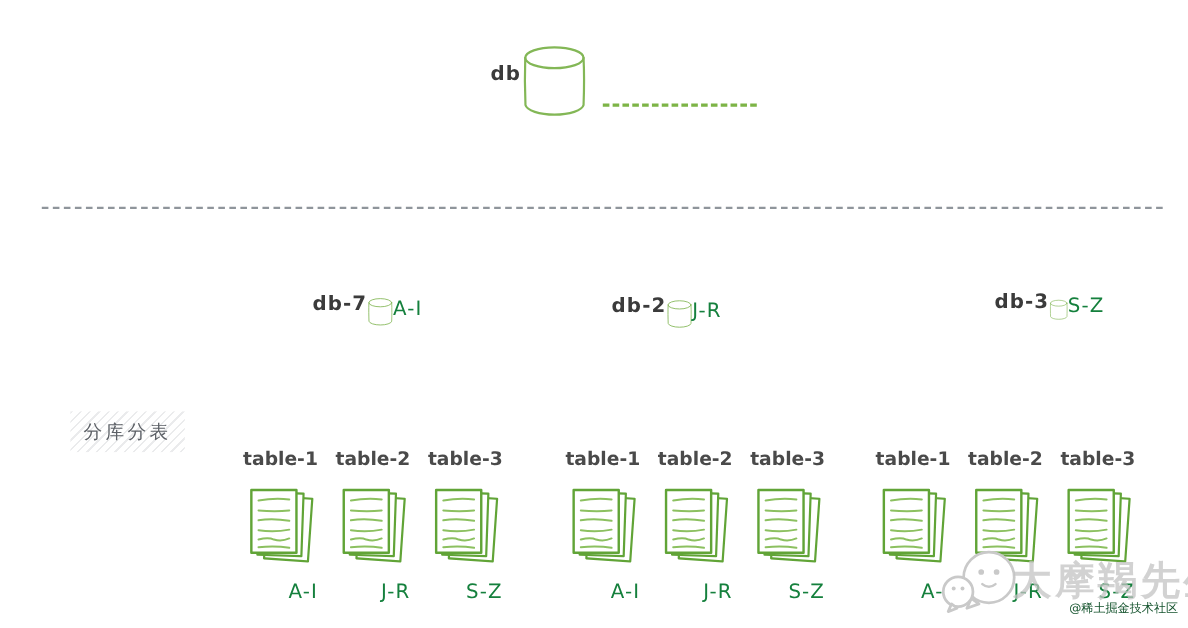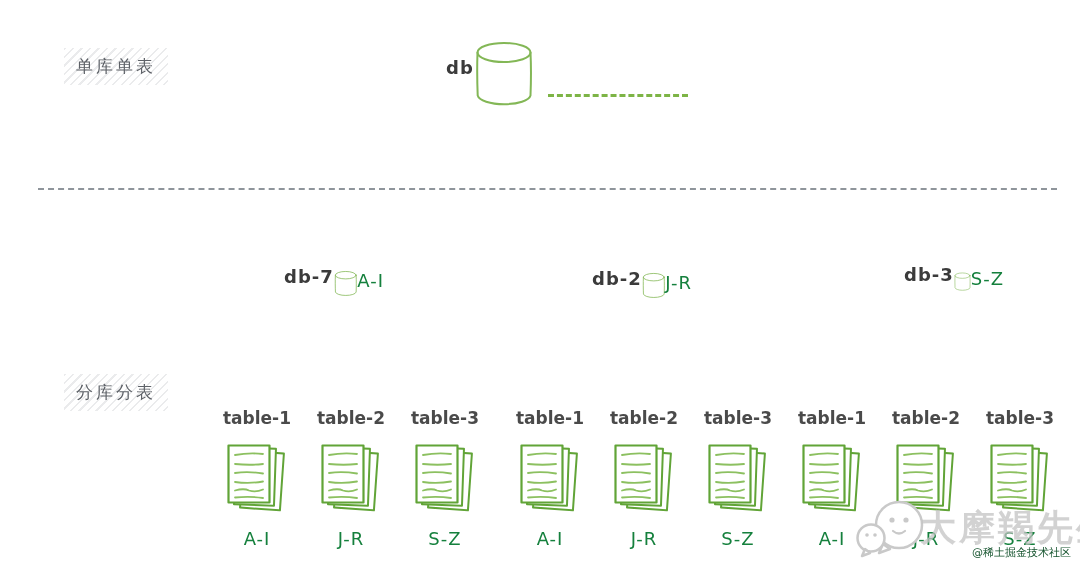--- a/index.html
+++ b/index.html
@@ -78,22 +78,21 @@
 
   .tgroup {
     position: absolute;
     display: flex;
   }
 
   .tcol {
     width: 84px;
     display: flex;
     flex-direction: column;
-    align-items: center;
-    margin-left: 10px;
+    align-items: flex-end;
   }
 
   .tlabel {
     font-size: 17px;
     font-weight: 600;
     color: #4a4a4a;
     line-height: 22px;
     white-space: nowrap;
   }
 
@@ -146,21 +145,20 @@
           <path d="M10 21 q 15 1.5 28 0"></path>
           <path d="M10 30 q 13 -2 28 0.5"></path>
           <path d="M10 39 q 14 2 28 -0.5"></path>
           <path d="M10 47.5 q 9 -2.5 14 0 q 7 2 14 -1"></path>
           <path d="M10 54.5 q 15 -1.5 28 0.5"></path>
         </g>
       </g>
     </defs>
   </svg>
 
-  <div class="hatch-label" style="left:64px; top:48px;">单库单表</div>
 
   <div class="node" style="left:446px; top:26px; width:104px;">
     <div class="node-title">db</div>
     <svg class="cyl-svg" width="60" height="68" viewBox="0 0 60 68">
         <use href="#sym-cyl"></use>
       </svg>
   </div>
 
   <div class="connector"></div>
 
@@ -170,21 +168,21 @@
   <div class="hatch-label" style="left:64px; top:374px;">分库分表</div>
 
   <div class="node" style="left:284px; top:236px; width:100px;">
     <div class="node-title">db-7</div>
     <svg class="cyl-svg" width="58" height="66" viewBox="0 0 60 68">
         <use href="#sym-cyl"></use>
       </svg>
     <div class="range">A-I</div>
   </div>
 
-  <div class="node" style="left:592px; top:238px; width:100px;">
+  <div class="node" style="left:556px; top:238px; width:100px;">
     <div class="node-title">db-2</div>
     <svg class="cyl-svg" width="58" height="66" viewBox="0 0 60 68">
         <use href="#sym-cyl"></use>
       </svg>
     <div class="range">J-R</div>
   </div>
 
   <div class="node" style="left:904px; top:234px; width:100px;">
     <div class="node-title">db-3</div>
     <svg class="cyl-svg" width="58" height="66" viewBox="0 0 60 68">

